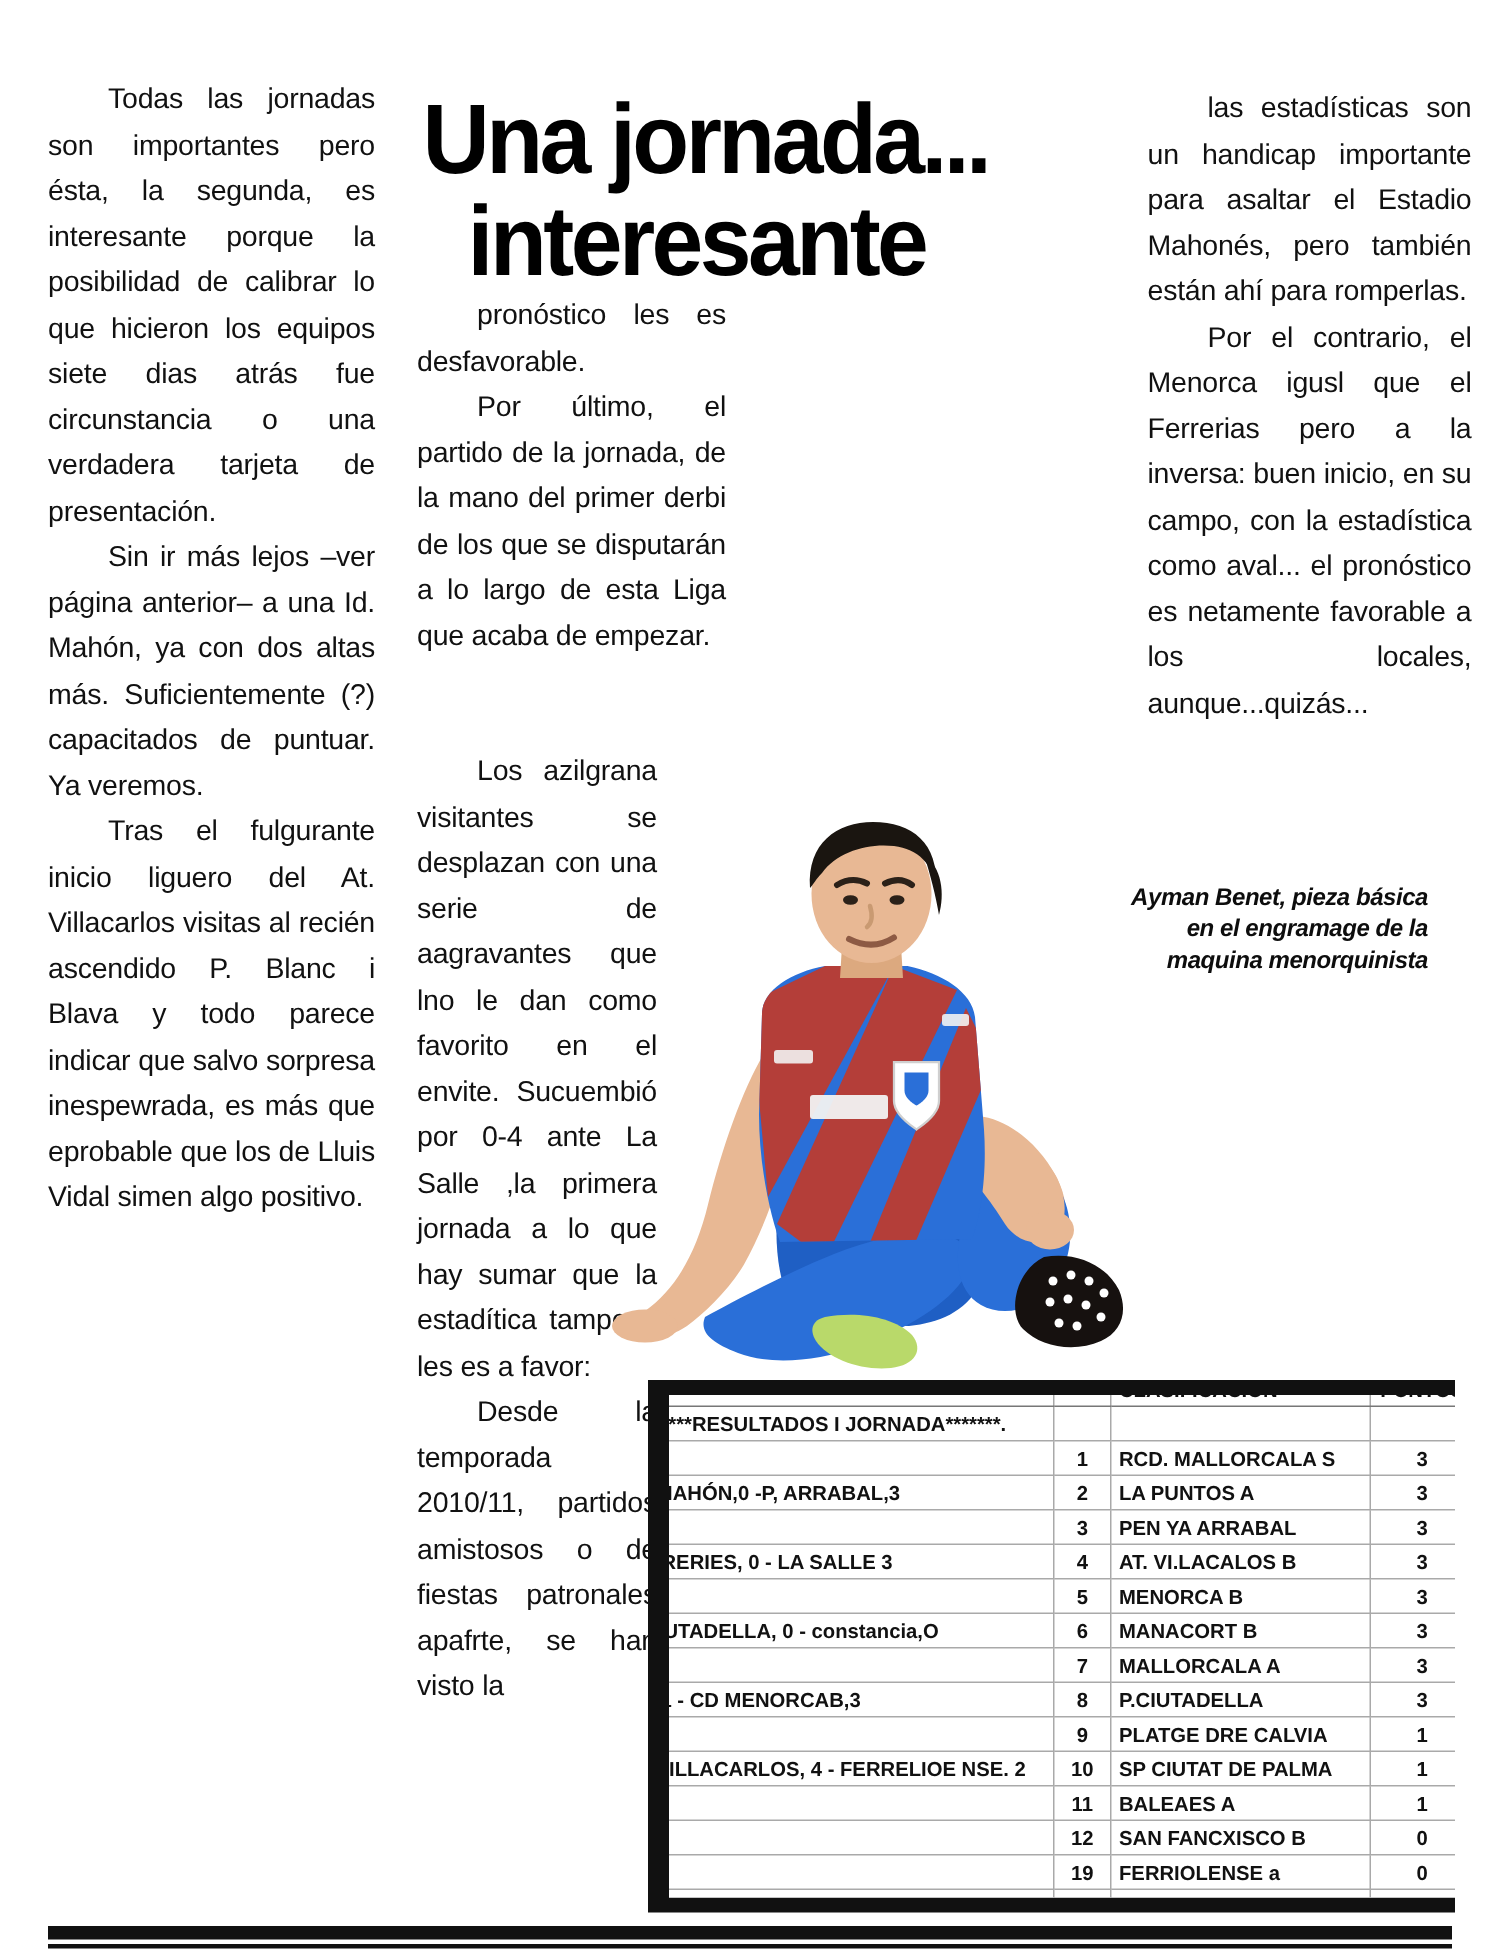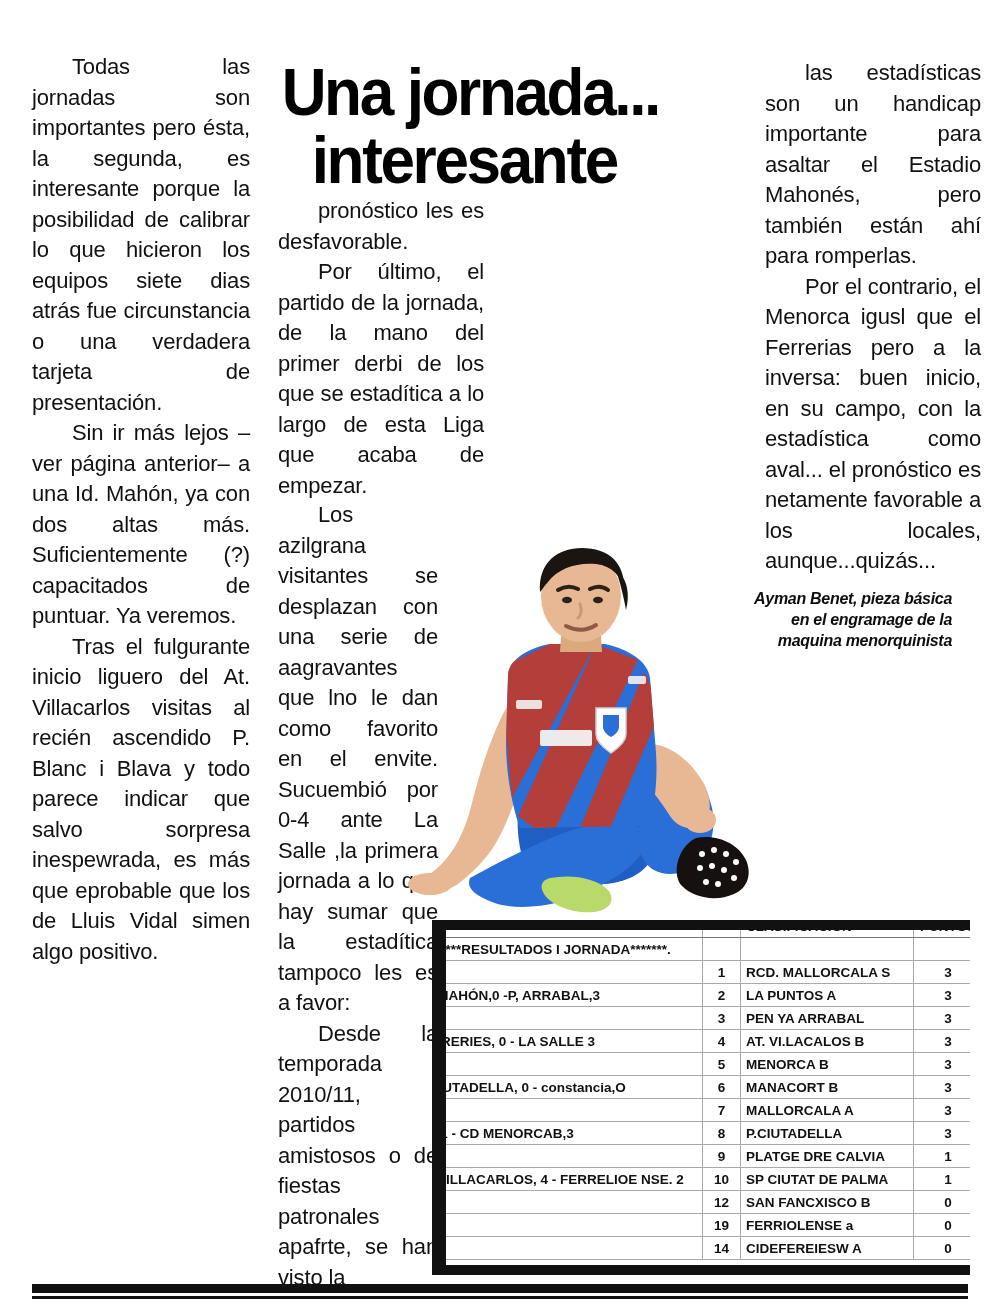--- a/index.html
+++ b/index.html
@@ -9,21 +9,21 @@
     font-family:"Liberation Sans","DejaVu Sans",sans-serif;
     color:#000;
     -webkit-font-smoothing:none;
   }
   .page{position:absolute;inset:0;background:#fff;}
 
   
   .col{position:absolute;text-align:justify;color:#111;}
   .col p{margin:0;text-indent:40px;}
   .body-text{
-    font-size:22px;line-height:30.5px;font-weight:400;
+    font-size:19px;line-height:30.5px;font-weight:400;
     letter-spacing:-0.15px;word-spacing:0px;
   }
 
   #col1{left:32px;top:52px;width:218px;}
   #col2a{left:278px;top:196px;width:206px;}
   #col2b{left:278px;top:500px;width:160px;}
   #col3{left:504px;top:196px;width:212px;}
   #col4{left:738px;top:58px;width:216px;margin-left:27px;}
 
   
@@ -111,21 +111,21 @@
   </div>
 
   <div class="col body-text" id="col1">
     <p>Todas las jornadas son importantes pero ésta, la segunda, es interesante porque la posibilidad de calibrar lo que hicieron los equipos siete dias atrás fue circunstancia o una verdadera tarjeta de presentación.</p>
     <p>Sin ir más lejos –ver página anterior– a una Id. Mahón, ya con dos altas más. Suficientemente (?) capacitados de puntuar. Ya veremos.</p>
     <p>Tras el fulgurante inicio liguero del At. Villacarlos visitas al recién ascendido P. Blanc i Blava y todo parece indicar que salvo sorpresa inespewrada, es más que eprobable que los de Lluis Vidal simen algo positivo.</p>
   </div>
 
   <div class="col body-text" id="col2a">
     <p>pronóstico les es desfavorable.</p>
-    <p>Por último, el partido de la jornada, de la mano del primer derbi de los que se estadítica a lo largo de esta Liga que acaba de empezar.</p>
+    <p>Por último, el partido de la jornada, de la mano del primer derbi de los que se disputarán a lo largo de esta Liga que acaba de empezar.</p>
   </div>
 
   <div class="col body-text" id="col2b">
     <p>Los azilgrana visitantes se desplazan con una serie de aagravantes que lno le dan como favorito en el envite. Sucuembió por 0-4 ante La Salle ,la primera jornada a lo que hay sumar que la estadítica tampoco les es a favor:</p>
     <p>Desde la temporada 2010/11, partidos amistosos o de fiestas patronales apafrte, se han visto la</p>
   </div>
 
 
   <div class="col body-text" id="col4">
     <p>las estadísticas son un handicap importante para asaltar el Estadio Mahonés, pero también están ahí para romperlas.</p>
@@ -291,20 +291,26 @@
             <td class="c-pts">1</td>
           </tr>
           <tr>
             <td class="c-res">AT, VILLACARLOS, 4 - FERRELIOE NSE. 2</td>
             <td class="c-pos">10</td>
             <td class="c-team">SP CIUTAT DE PALMA</td>
             <td class="c-pts">1</td>
           </tr>
           <tr>
             <td class="c-res"></td>
+            <td class="c-pos">11</td>
+            <td class="c-team">BALEAES A</td>
+            <td class="c-pts">1</td>
+          </tr>
+          <tr>
+            <td class="c-res"></td>
             <td class="c-pos">12</td>
             <td class="c-team">SAN FANCXISCO B</td>
             <td class="c-pts">0</td>
           </tr>
           <tr>
             <td class="c-res"></td>
             <td class="c-pos">19</td>
             <td class="c-team">FERRIOLENSE a</td>
             <td class="c-pts">0</td>
           </tr>

